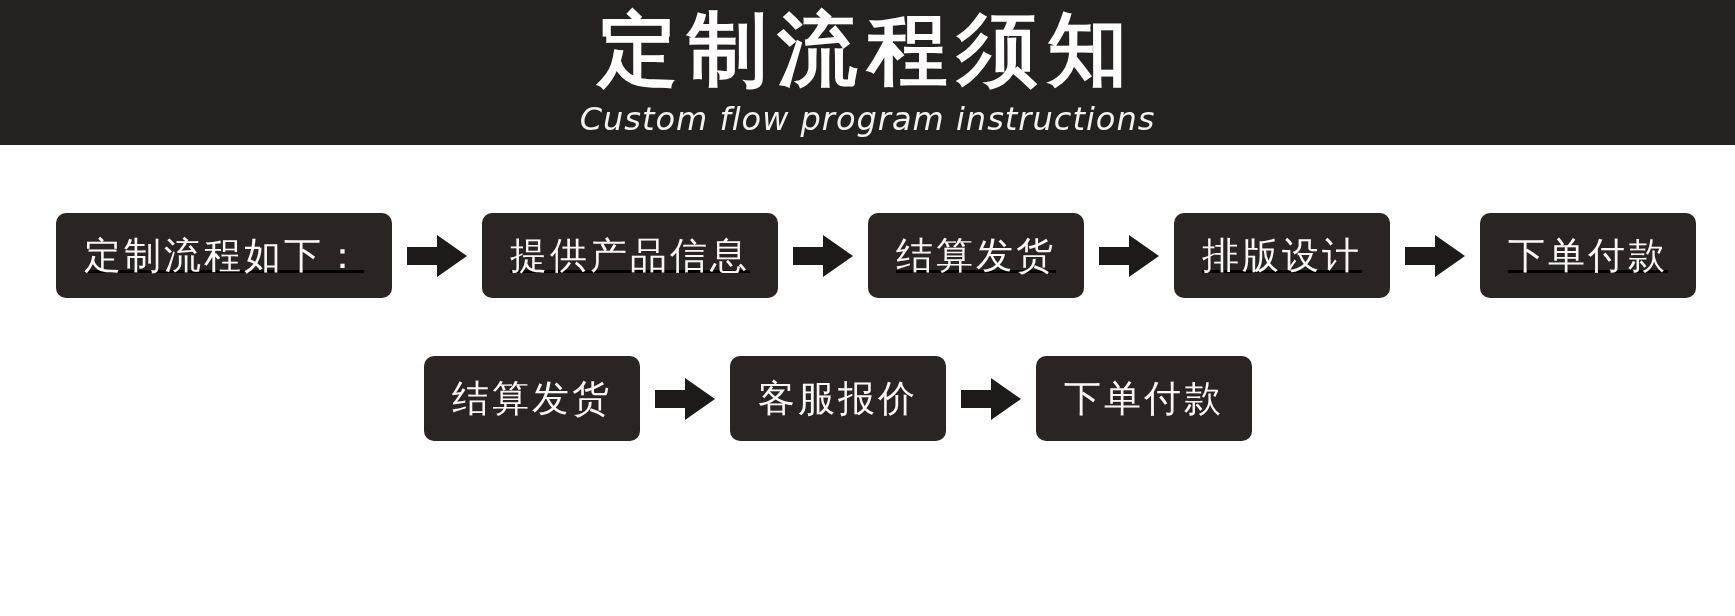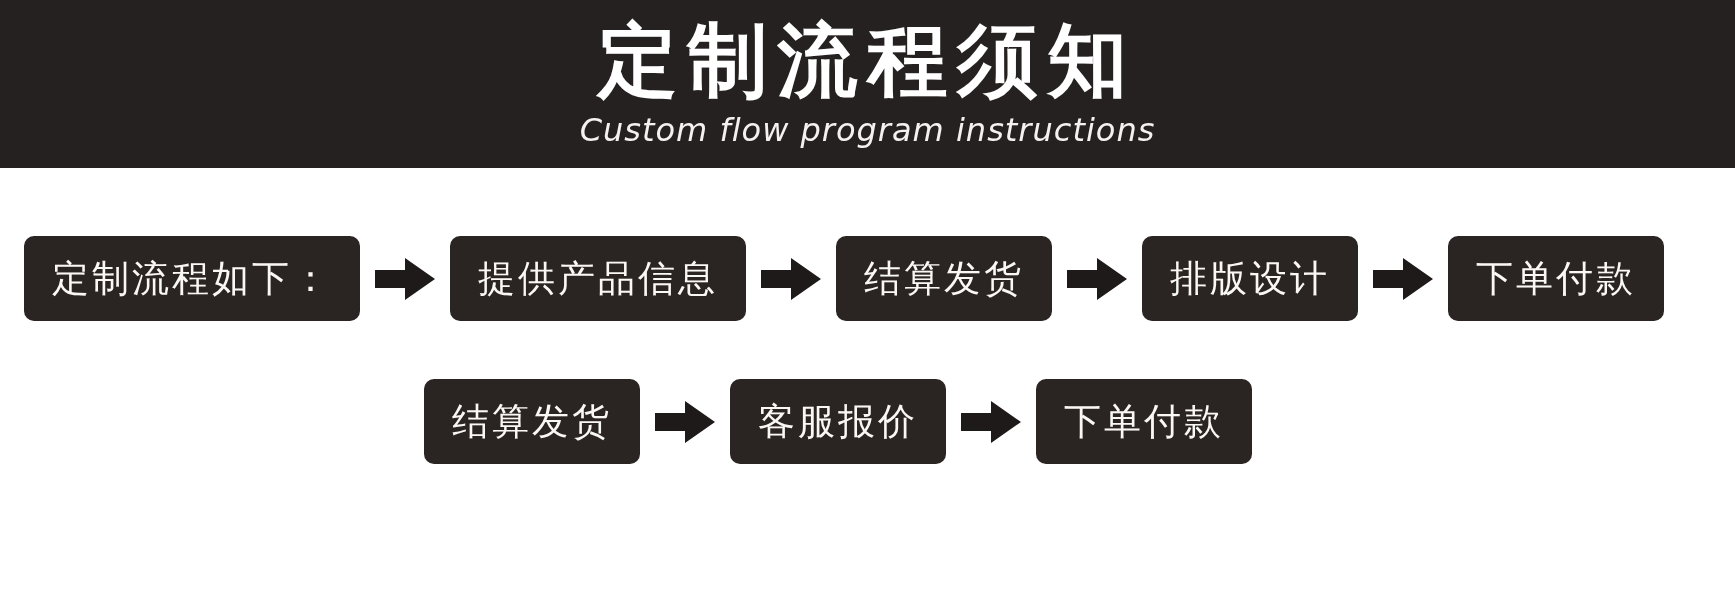--- a/index.html
+++ b/index.html
@@ -7,21 +7,21 @@
     padding: 0;
   }
   body {
     width: 1735px;
     height: 616px;
     background: var(--page-bg, #ffffff);
     font-family: "Liberation Serif", "DejaVu Serif", serif;
     overflow: hidden;
   }
   .banner {
-    height: 168px;
+    height: 145px;
     background: var(--banner-bg, #262121);
     color: #ffffff;
     display: flex;
     flex-direction: column;
     justify-content: center;
     text-align: center;
   }
   .banner h1 {
     margin: 0;
     font-size: 80px;
@@ -38,22 +38,23 @@
     color: #f4f2ef;
   }
   .flow {
     padding-top: 68px;
   }
   .flow-row {
     display: flex;
     align-items: center;
   }
   .row-1 {
-    padding-left: 24px;
+    padding-left: 56px;
     margin-bottom: 58px;
+    text-decoration: underline;
   }
   .row-2 {
     padding-left: 424px;
   }
   .box {
     background: var(--box-bg, #2a2423);
     color: var(--box-text, #faf8f5);
     height: 85px;
     border-radius: 10px;
     display: flex;

